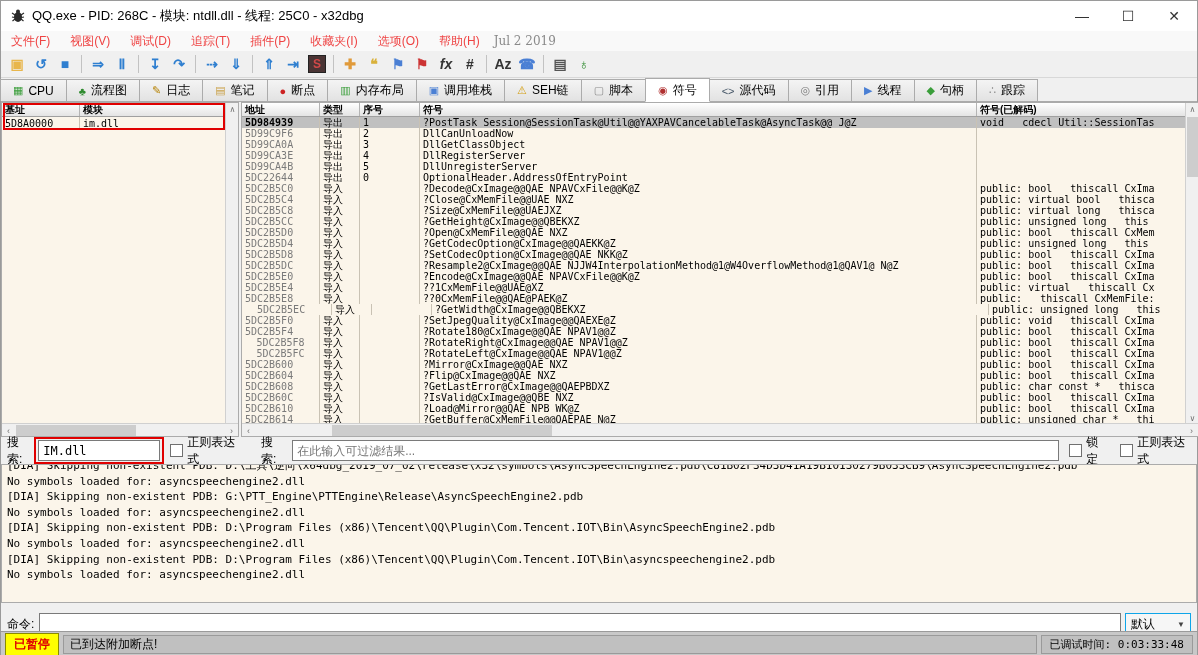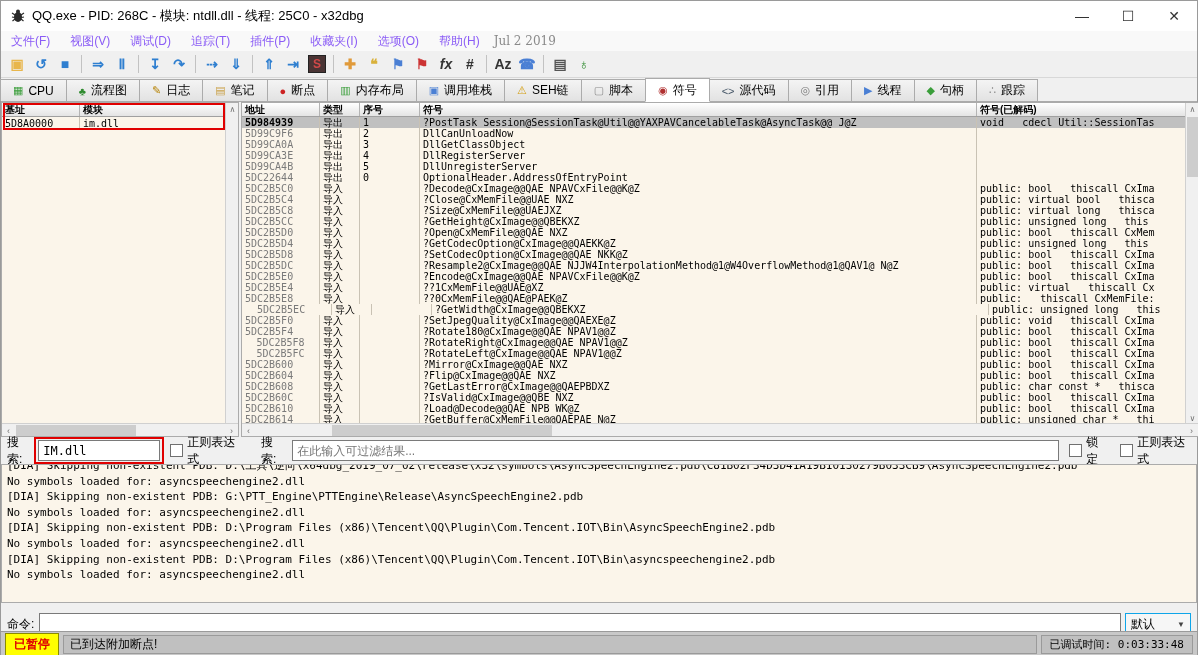--- a/index.html
+++ b/index.html
@@ -8,21 +8,21 @@
 
   
   .titlebar { position:absolute; left:0; top:0; right:0; height:30px; background:#ffffff; display:flex; align-items:center; }
   .title-icon { width:16px; height:16px; margin:0 6px 0 9px; }
   .title-text { font-size:13px; color:#000; }
   .win-controls { margin-left:auto; display:flex; height:30px; }
   .win-btn { width:46px; height:30px; display:flex; align-items:center; justify-content:center; font-size:14px; color:#333; cursor:default; }
 
   
   .menubar { position:absolute; left:0; top:30px; right:0; height:20px; background:#f9f9f9; display:flex; align-items:center; font-size:12px; }
-  .menu-item { padding:2px 10px; color:#8b5cf6; }
+  .menu-item { padding:2px 10px; color:#ef4444; }
   .menu-date { color:#8a8a8a; font-family:"DejaVu Serif",serif; font-size:12px; margin-left:4px; }
 
   
   .toolbar { position:absolute; left:0; top:50px; right:0; height:27px; background:#f0f0f0; border-bottom:1px solid #d8d8d8; display:flex; align-items:center; padding-left:4px; }
   .tb-icon { width:24px; height:22px; display:flex; align-items:center; justify-content:center; font-size:14px; font-weight:bold; }
   .tb-sep { width:1px; height:18px; background:#c2c2c2; margin:0 4px; }
   .tb-scylla { background:#4a3434; color:#d04848; width:18px; height:18px; font-size:12px; border:1px solid #222; margin:0 3px; }
 
   
   .tabbar { position:absolute; left:0; top:77px; right:0; height:24px; background:#f0f0f0; display:flex; align-items:flex-end; border-bottom:1px solid #ababab; }
@@ -412,21 +412,21 @@
             <div class="tc addr" style="width: 78px;">5DC2B60C</div>
             <div class="tc" style="width: 40px;">导入</div>
             <div class="tc" style="width: 60px;"></div>
             <div class="tc" style="width: 557px;">?IsValid@CxImage@@QBE_NXZ</div>
             <div class="tc" style="flex: 1 1 0%; border-right: none;">public: bool __thiscall CxIma</div>
           </div>
           <div class="trow">
             <div class="tc addr" style="width: 78px;">5DC2B610</div>
             <div class="tc" style="width: 40px;">导入</div>
             <div class="tc" style="width: 60px;"></div>
-            <div class="tc" style="width: 557px;">?Load@Decode@@QAE_NPB_WK@Z</div>
+            <div class="tc" style="width: 557px;">?Load@Mirror@@QAE_NPB_WK@Z</div>
             <div class="tc" style="flex: 1 1 0%; border-right: none;">public: bool __thiscall CxIma</div>
           </div>
           <div class="trow">
             <div class="tc addr" style="width: 78px;">5DC2B614</div>
             <div class="tc" style="width: 40px;">导入</div>
             <div class="tc" style="width: 60px;"></div>
             <div class="tc" style="width: 557px;">?GetBuffer@CxMemFile@@QAEPAE_N@Z</div>
             <div class="tc" style="flex: 1 1 0%; border-right: none;">public: unsigned char * __thi</div>
           </div>
         </div>

